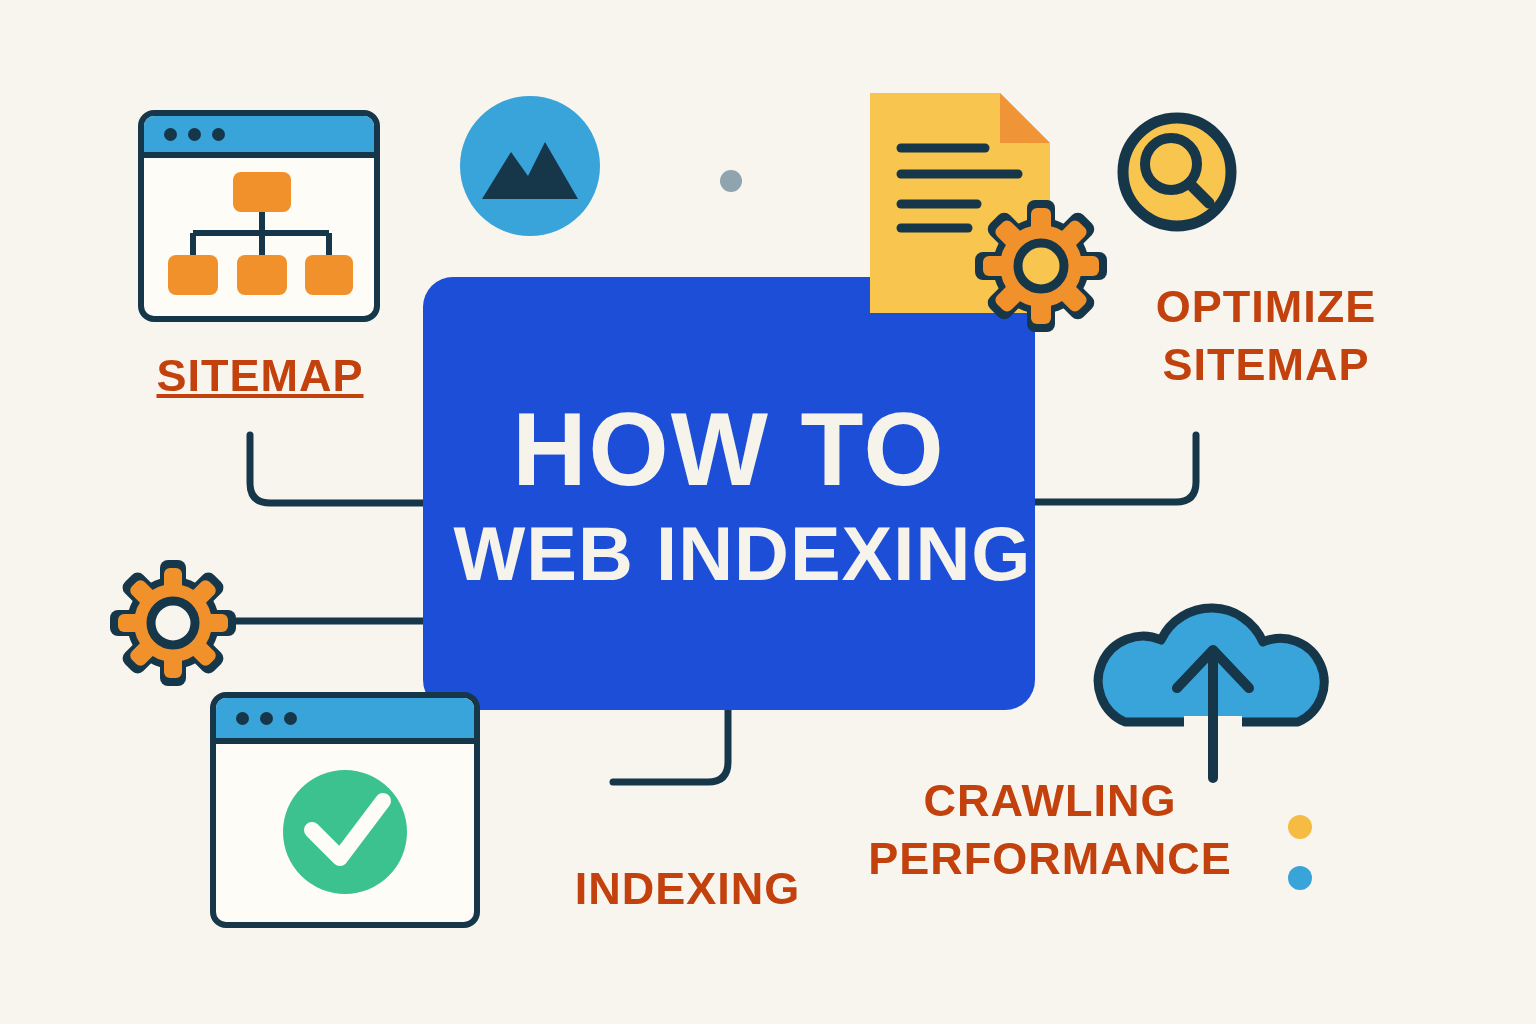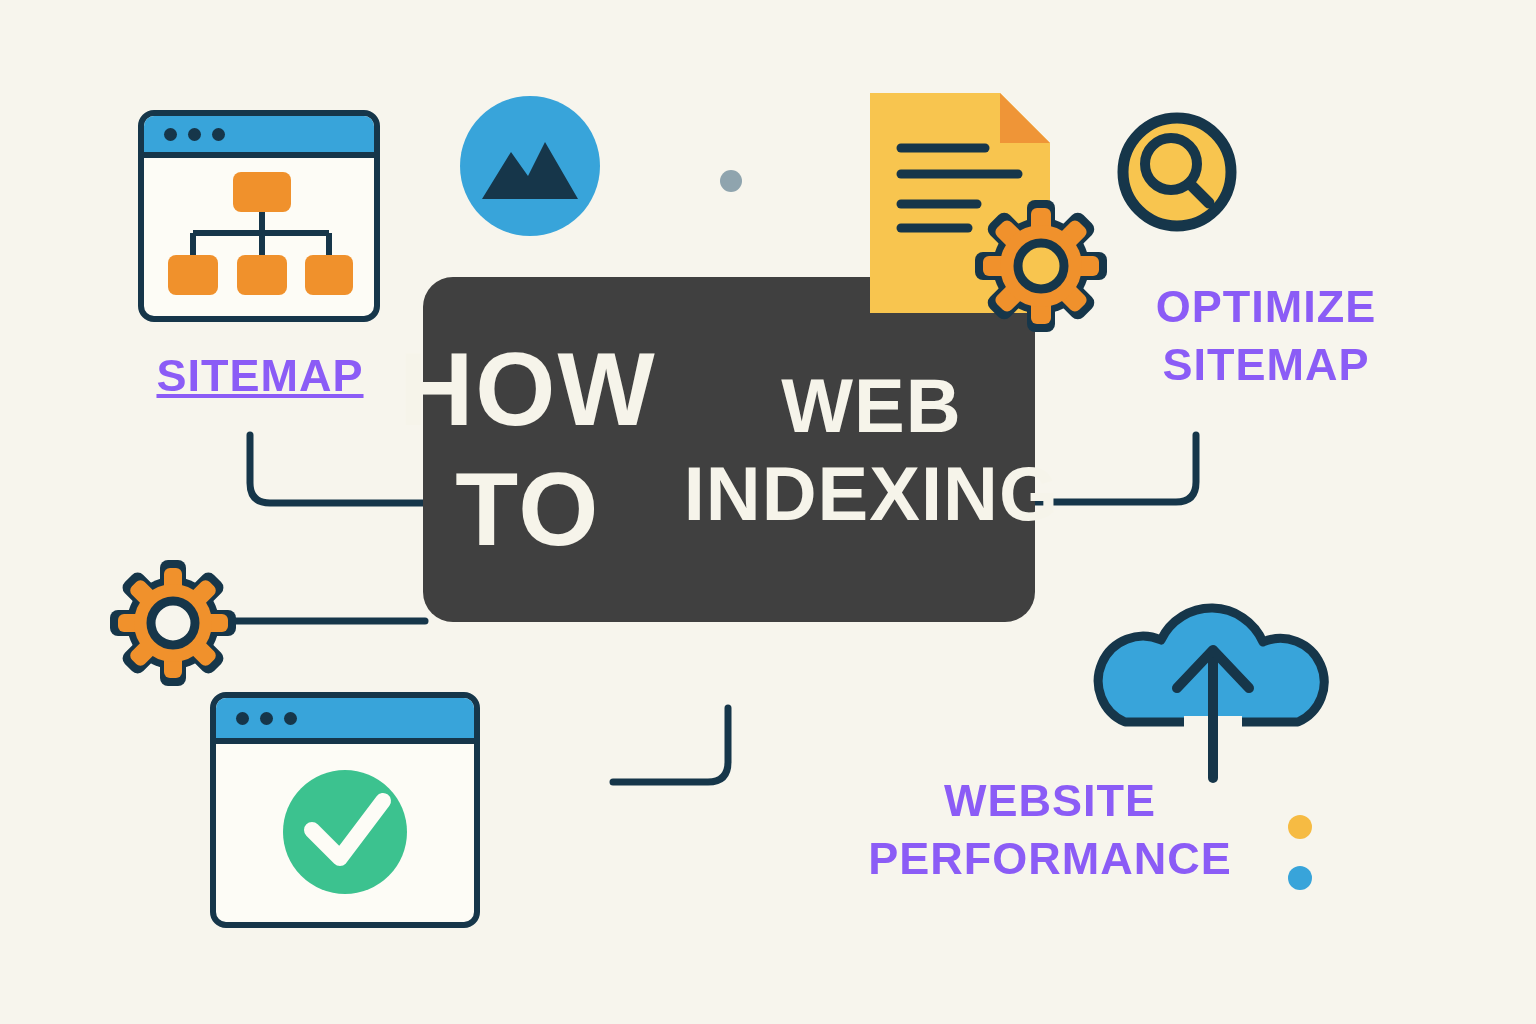--- a/index.html
+++ b/index.html
@@ -6,42 +6,42 @@
   body{background:#e9e7df;font-family:"Liberation Sans","DejaVu Sans",sans-serif;}
   .canvas{position:relative;width:1536px;height:1024px;background:#f7f5ed;overflow:hidden;margin:0 auto;}
   svg{display:block;}
   .abs{position:absolute;}
 
   
   #decor-layer{position:absolute;left:0;top:0;z-index:1;}
 
   
   .central-box{
-    position:absolute;left:423px;top:277px;width:612px;height:345px;
-    background:#404040;border-radius:30px;z-index:2;
-    display:flex;flex-direction:row;justify-content:center;align-items:center;
+    position:absolute;left:423px;top:277px;width:612px;height:433px;
+    background:#1d4ed8;border-radius:30px;z-index:2;
+    display:flex;flex-direction:column;justify-content:center;align-items:center;
     color:#f6f4ea;text-align:center;
   }
   .title-big{font-size:103px;font-weight:700;line-height:1.16;letter-spacing:2px;}
   .title-small{font-size:76px;font-weight:700;line-height:1.15;letter-spacing:1px;margin-left:27px;}
 
   
   .browser{
     position:absolute;background:#fdfcf6;border:6px solid #16364a;border-radius:16px;
     box-sizing:border-box;overflow:hidden;z-index:4;
   }
   .browser-header{
     background:#38a4da;border-bottom:6px solid #16364a;
     display:flex;align-items:center;gap:11px;padding-left:20px;
   }
   .dot{width:13px;height:13px;border-radius:50%;background:#16364a;}
 
   
   .label{
-    position:absolute;color:#8b5cf6;font-weight:700;text-align:center;
+    position:absolute;color:#c2410c;font-weight:700;text-align:center;
     font-size:45px;line-height:1.28;letter-spacing:1px;z-index:4;
   }
 
   .icon-circle-img{
     position:absolute;left:460px;top:96px;width:140px;height:140px;border-radius:50%;
     background:#38a4da;z-index:3;display:flex;align-items:center;justify-content:center;
   }
   .z3{z-index:3;} .z4{z-index:4;}
 </style>
 </head>
@@ -163,33 +163,34 @@
       <span class="dot"></span>
     </div>
     <svg width="258" height="178" viewBox="0 0 258 178">
       <circle cx="129" cy="88" r="62" fill="#3cc28f"></circle>
       <polyline points="96,86 124,114 167,57" fill="none" stroke="#fdfcf6" stroke-width="16" stroke-linecap="round" stroke-linejoin="round"></polyline>
     </svg>
   </div>
 
   <div class="label" style="left:505px;top:802px;width:365px;">
     <br>
+    <span>INDEXING</span>
   </div>
 
   <svg class="abs z3" style="left:1085px;top:560px;" width="250" height="230" viewBox="0 0 250 230">
     <path d="M 40 162
              A 44 44 0 1 1 76 80
              A 56 56 0 0 1 178 82
              A 42 42 0 1 1 213 162
              Z" fill="#38a4da" stroke="#16364a" stroke-width="9" stroke-linejoin="round"></path>
     <rect x="99" y="156" width="58" height="18" fill="#f7f5ed"></rect>
     <g stroke="#16364a" stroke-width="10" stroke-linecap="round" fill="none">
       <line x1="128" y1="92" x2="128" y2="218"></line>
       <polyline points="92,128 128,90 164,128" stroke-linejoin="round"></polyline>
     </g>
   </svg>
 
   <div class="label" style="left:855px;top:772px;width:390px;">
-    <span>WEBSITE</span><br>
+    <span>CRAWLING</span><br>
     <span>PERFORMANCE</span>
   </div>
 
 </div>
 
 </body></html>

